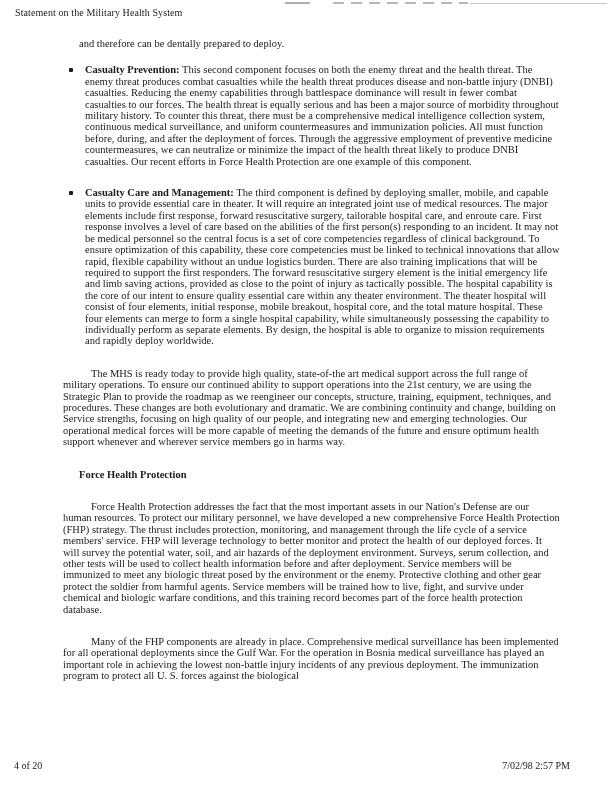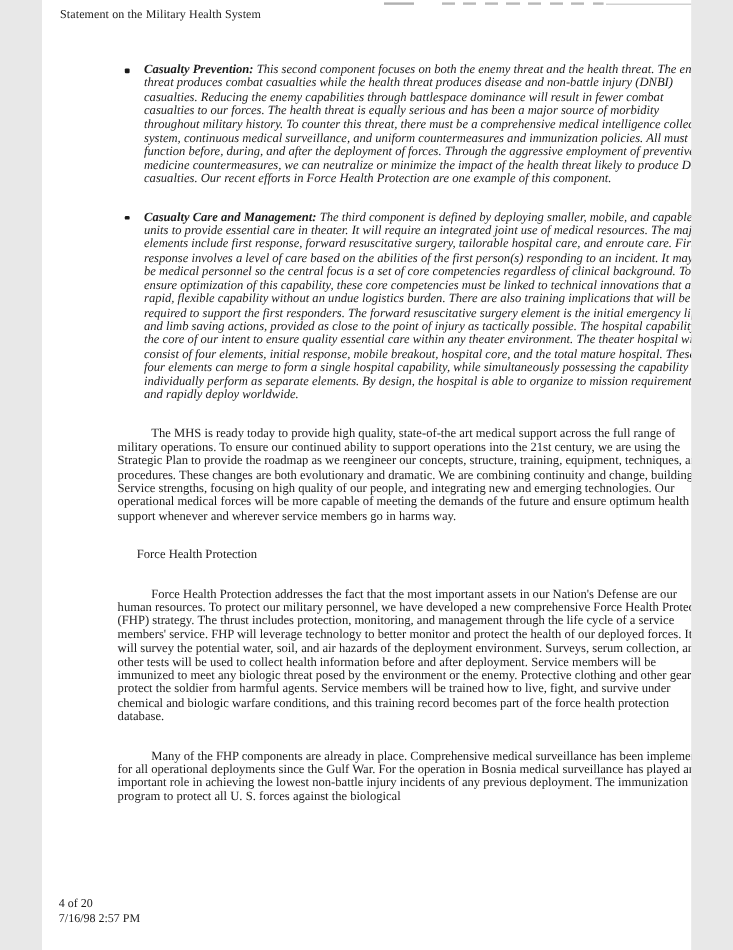--- a/index.html
+++ b/index.html
@@ -1,18 +1,18 @@
 <!DOCTYPE html>
 <html><head>
 <meta charset="utf-8">
 <style>
   html, body { margin: 0; padding: 0; background: #e8e8e8; }
   .page {
     position: relative;
-    width: 541px;
+    width: 611px;
     height: 792px;
     background: #ffffff;
     font-family: "Liberation Serif", serif;
     color: #1a1a1a;
     overflow: hidden;
     margin: 0 auto;
   }
   
   .artifact { position: absolute; top: 2px; left: 0; width: 611px; height: 4px; }
   .artifact .seg1 { position: absolute; left: 285px; top: 0; width: 25px; height: 2px; background: #b0b0b0; }
@@ -26,56 +26,57 @@
     font-size: 10px; line-height: 12px;
   }
   .hdr .title { letter-spacing: 0.1px; }
   .hdr .url { letter-spacing: 0.1px; }
 
   .body-col {
     position: absolute; top: 38px; left: 51px; width: 509px;
     font-size: 10.5px; line-height: 11.4px; text-align: left;
   }
   .orphan { margin: 0; text-indent: 28px; }
-  ul.bullets { list-style: none; margin: 15px 0 0 0; padding: 0; font-style: italic; }
+  ul.bullets { list-style: none; margin: 15px 0 0 0; padding: 0; }
   ul.bullets li { position: relative; padding-left: 34px; margin: 0 0 20px 0; }
   ul.bullets li .marker {
     position: absolute; left: 18px; top: 4px;
     width: 3.5px; height: 3.5px; background: #1a1a1a; border-radius: 1px;
   }
   .blead { font-weight: bold; }
   p.para { margin: 21px 0 0 12px; text-indent: 28px; }
   h3.heading {
-    font-size: 10.5px; line-height: 11.4px; font-weight: normal;
+    font-size: 10.5px; line-height: 11.4px; font-weight: bold;
     margin: 21px 0 0 28px;
   }
 
   .ftr {
     position: absolute; bottom: 20px; left: 14px; right: 41px;
     display: flex; justify-content: space-between; align-items: baseline;
-    font-size: 10px; line-height: 12px; flex-direction: column;
+    font-size: 10px; line-height: 12px;
   }
 </style>
 </head>
 <body>
 
 <div class="page">
 
   <div class="artifact">
     <span class="seg1"></span>
     <span class="seg2"></span>
     <span class="seg3"></span>
   </div>
 
   <div class="hdr">
     <span class="title">Statement on the Military Health System</span>
   </div>
 
   <div class="body-col">
 
+    <p class="orphan">and therefore can be dentally prepared to deploy.</p>
 
     <ul class="bullets">
       <li>
         <span class="marker"></span>
         <span class="blead">Casualty Prevention:</span><span> This second component focuses on both the enemy threat and the health threat. The enemy threat produces combat casualties while the health threat produces disease and non-battle injury (DNBI) casualties. Reducing the enemy capabilities through battlespace dominance will result in fewer combat casualties to our forces. The health threat is equally serious and has been a major source of morbidity throughout military history. To counter this threat, there must be a comprehensive medical intelligence collection system, continuous medical surveillance, and uniform countermeasures and immunization policies. All must function before, during, and after the deployment of forces. Through the aggressive employment of preventive medicine countermeasures, we can neutralize or minimize the impact of the health threat likely to produce DNBI casualties. Our recent efforts in Force Health Protection are one example of this component.</span>
       </li>
       <li>
         <span class="marker"></span>
         <span class="blead">Casualty Care and Management:</span><span> The third component is defined by deploying smaller, mobile, and capable units to provide essential care in theater. It will require an integrated joint use of medical resources. The major elements include first response, forward resuscitative surgery, tailorable hospital care, and enroute care. First response involves a level of care based on the abilities of the first person(s) responding to an incident. It may not be medical personnel so the central focus is a set of core competencies regardless of clinical background. To ensure optimization of this capability, these core competencies must be linked to technical innovations that allow rapid, flexible capability without an undue logistics burden. There are also training implications that will be required to support the first responders. The forward resuscitative surgery element is the initial emergency life and limb saving actions, provided as close to the point of injury as tactically possible. The hospital capability is the core of our intent to ensure quality essential care within any theater environment. The theater hospital will consist of four elements, initial response, mobile breakout, hospital core, and the total mature hospital. These four elements can merge to form a single hospital capability, while simultaneously possessing the capability to individually perform as separate elements. By design, the hospital is able to organize to mission requirements and rapidly deploy worldwide.</span>
       </li>
@@ -86,16 +87,16 @@
     <h3 class="heading">Force Health Protection</h3>
 
     <p class="para">Force Health Protection addresses the fact that the most important assets in our Nation's Defense are our human resources. To protect our military personnel, we have developed a new comprehensive Force Health Protection (FHP) strategy. The thrust includes protection, monitoring, and management through the life cycle of a service members' service. FHP will leverage technology to better monitor and protect the health of our deployed forces. It will survey the potential water, soil, and air hazards of the deployment environment. Surveys, serum collection, and other tests will be used to collect health information before and after deployment. Service members will be immunized to meet any biologic threat posed by the environment or the enemy. Protective clothing and other gear protect the soldier from harmful agents. Service members will be trained how to live, fight, and survive under chemical and biologic warfare conditions, and this training record becomes part of the force health protection database.</p>
 
     <p class="para">Many of the FHP components are already in place. Comprehensive medical surveillance has been implemented for all operational deployments since the Gulf War. For the operation in Bosnia medical surveillance has played an important role in achieving the lowest non-battle injury incidents of any previous deployment. The immunization program to protect all U. S. forces against the biological</p>
 
   </div>
 
   <div class="ftr">
     <span>4 of 20</span>
-    <span>7/16/98 2:57 PM</span>
+    <span>7/02/98 2:57 PM</span>
   </div>
 
 </div>
 
 </body></html>

